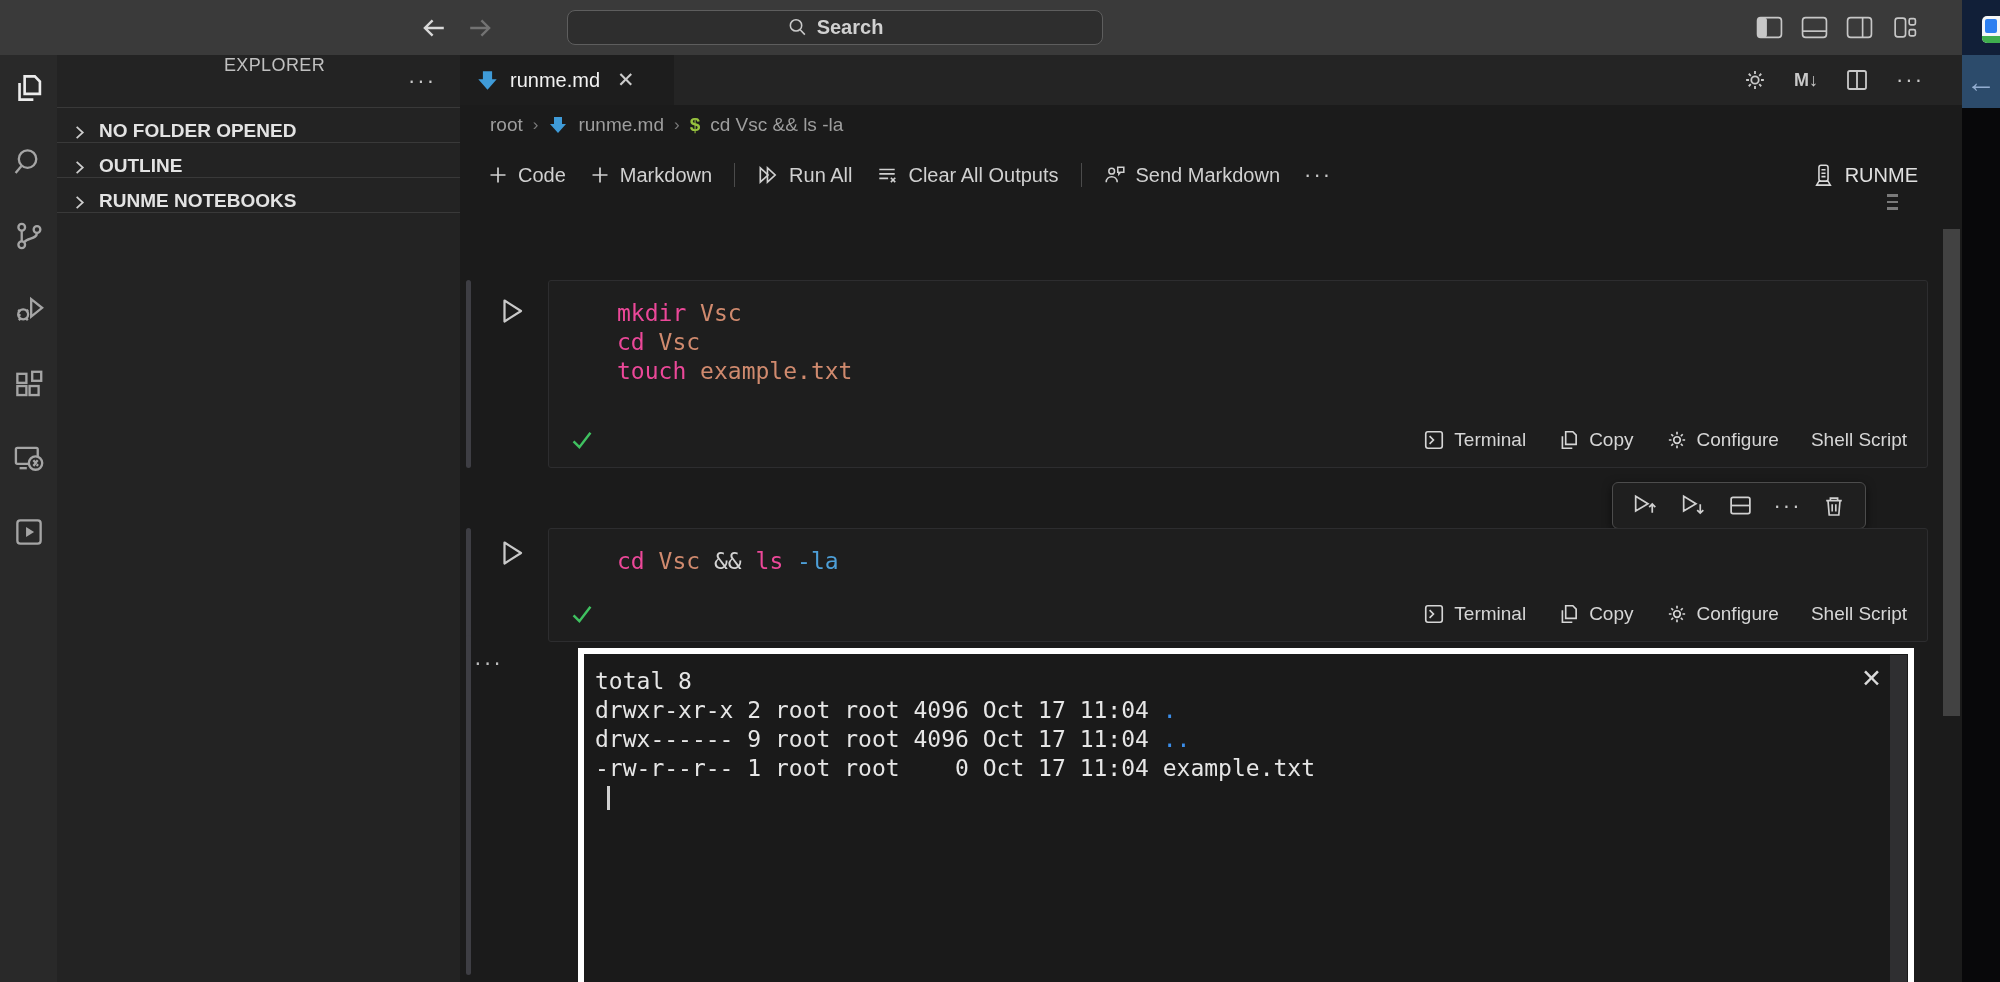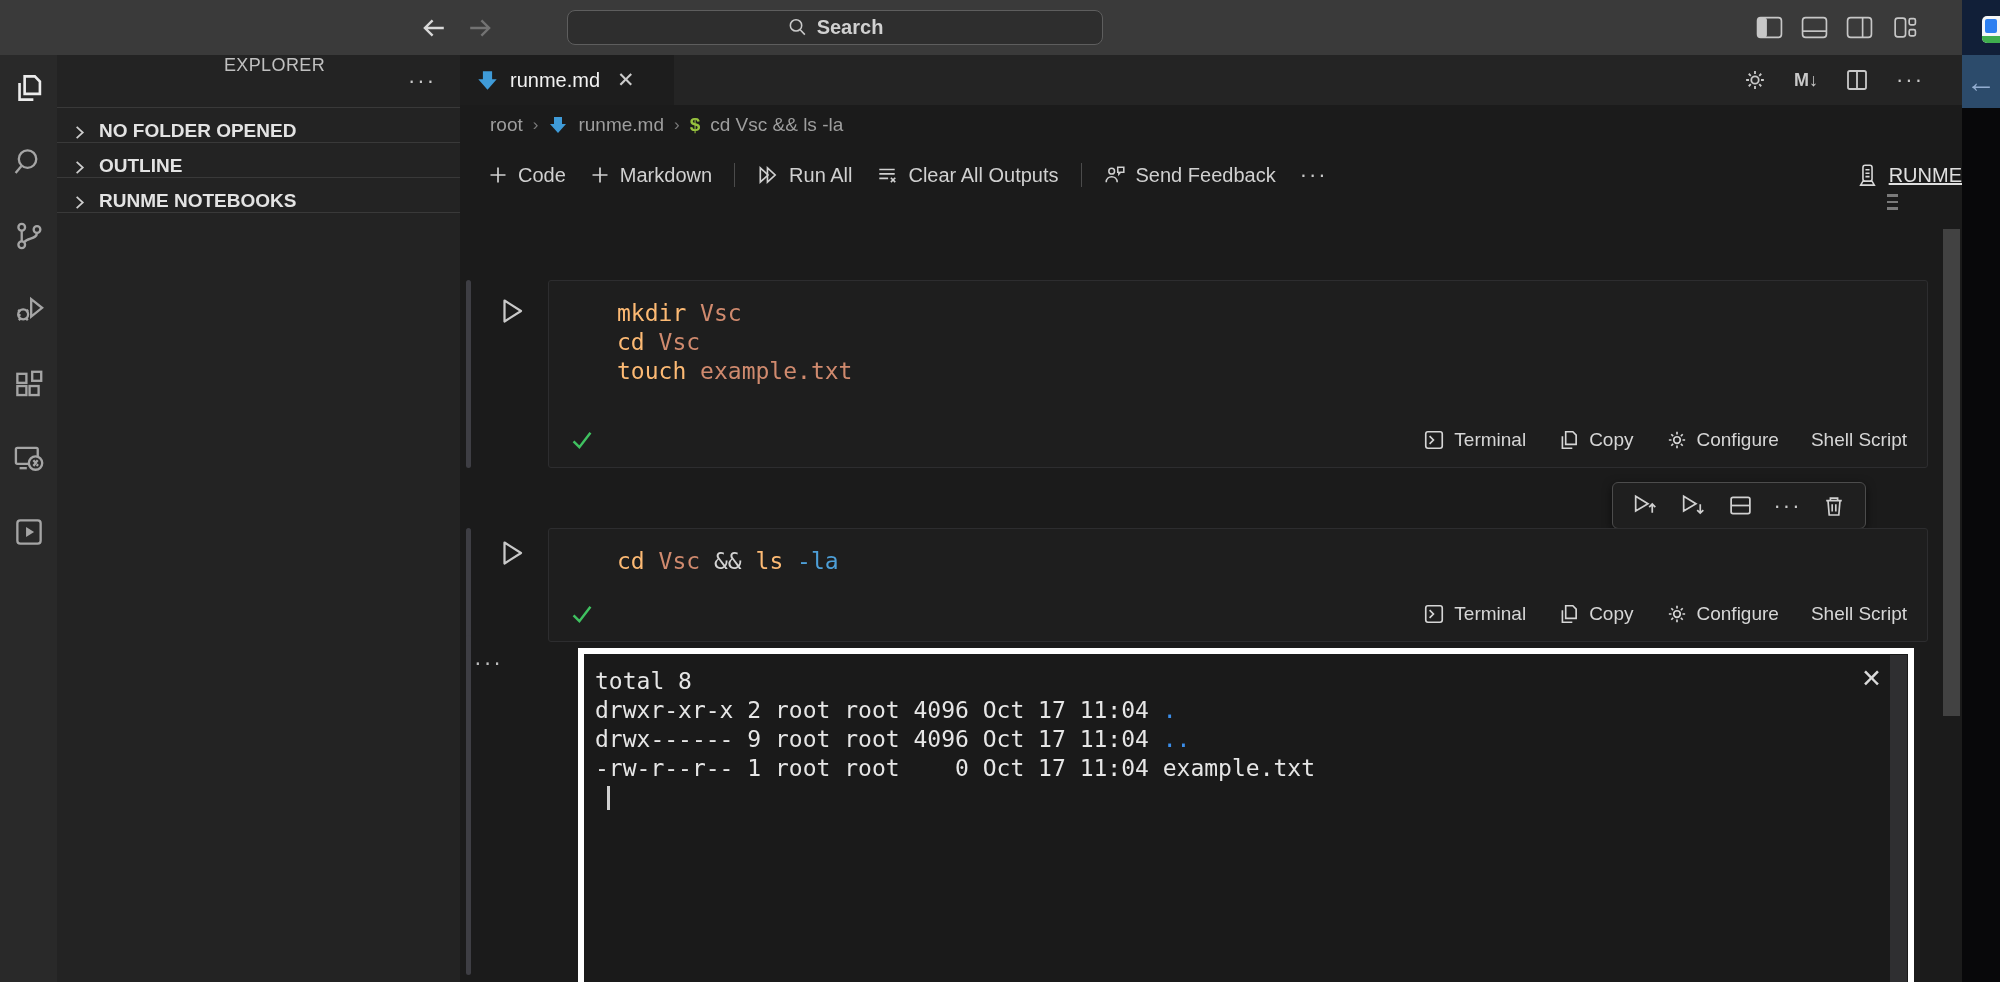--- a/index.html
+++ b/index.html
@@ -44,34 +44,34 @@
   .md-glyph{font-size:18px;font-weight:bold;color:#c9c9c9;}
   .more-dots{color:#c9c9c9;font-size:22px;letter-spacing:2px;}
 
   .breadcrumb{height:40px;display:flex;align-items:center;gap:10px;padding-left:30px;font-size:19px;color:#9e9e9e;background:#1b1b1b;}
   .bc-sep{color:#7a7a7a;font-size:17px;}
   .bc-prompt{color:#96c13e;font-weight:bold;}
 
   .nbtoolbar{height:60px;display:flex;align-items:center;padding-left:16px;font-size:20px;color:#d0d0d0;background:#1b1b1b;}
   .tb-item{display:flex;align-items:center;gap:10px;padding:6px 12px;border-radius:5px;white-space:nowrap;}
   .tb-div{width:1px;height:24px;background:#4b4b4b;margin:0 10px;}
-  .tb-brand{margin-left:auto;display:flex;align-items:center;gap:10px;font-size:20px;color:#e0e0e0;text-decoration:underline;}
+  .tb-brand{margin-left:auto;margin-right:44px;display:flex;align-items:center;gap:10px;font-size:20px;color:#e0e0e0;}
 
   
   .nbarea{position:absolute;left:0;top:150px;width:1502px;height:777px;}
   .cellbar{position:absolute;left:6px;width:5px;border-radius:3px;background:#3e3e44;}
   .bar1{top:75px;height:188px;} .bar2{top:323px;height:114px;} .bar3{top:430px;height:340px;}
   .runbtn{position:absolute;left:36px;width:32px;height:32px;display:flex;align-items:center;justify-content:center;}
   .run1{top:90px;} .run2{top:332px;}
 
   .cell{position:absolute;left:88px;width:1380px;background:#1e1e1e;border:1px solid #2d2d2f;border-radius:3px;}
   .cell1{top:75px;height:188px;} .cell2{top:323px;height:114px;}
   .cell-code{padding:18px 0 0 68px;font-family:"DejaVu Sans Mono",monospace;font-size:23px;line-height:29px;white-space:pre;}
   .code-line{height:29px;}
-  .tok-cmd{color:#fdba74;} .tok-arg{color:#d08a6e;} .tok-op{color:#d4d4d4;}
+  .tok-cmd{color:#ec4899;} .tok-arg{color:#d08a6e;} .tok-op{color:#d4d4d4;}
   .tok-flag{color:#4d9fd8;} .tok-plain{color:#d4d4d4;}
   .cell-status{position:absolute;left:0;right:0;bottom:8px;height:38px;display:flex;align-items:center;padding:0 20px;}
   .cell-btns{margin-left:auto;display:flex;align-items:center;gap:32px;}
   .cellbtn{display:flex;align-items:center;gap:9px;font-size:19px;color:#d6d6d6;white-space:nowrap;}
 
   .floatbar{position:absolute;left:1152px;top:277px;width:254px;height:47px;background:#1f1f1f;
     border:1px solid #4c4c4c;border-radius:6px;display:flex;align-items:center;justify-content:space-around;
     padding:0 8px;box-shadow:0 3px 10px rgba(0,0,0,.55);}
 
   .out-dots{position:absolute;left:14px;top:444px;color:#bdbdbd;font-size:23px;letter-spacing:2px;}
@@ -303,21 +303,21 @@
           </svg>
         <span>Clear All Outputs</span>
       </span>
       <span class="tb-div"></span>
       <span class="tb-item">
         <svg width="22" height="22" viewBox="0 0 20 20" fill="none" stroke="#d0d0d0" stroke-width="1.4">
             <circle cx="7" cy="6.5" r="2.6"></circle>
             <path d="M2 16.5 c0-3.4 2.6-5 5-5 s5 1.6 5 5"></path>
             <path d="M12.5 3 h5.5 v4.5 h-3 l-1.5 1.8 v-1.8 h-1 z"></path>
           </svg>
-        <span>Send Feedback</span>
+        <span>Send Markdown</span>
       </span>
       <span class="more-dots tb-item">···</span>
       <span class="tb-brand">
         <svg width="23" height="25" viewBox="0 0 20 22" fill="none" stroke="#d8d8d8" stroke-width="1.4">
             <rect x="6" y="2" width="8" height="14" rx="2"></rect>
             <path d="M8.2 6 h3.6 M8.2 9 h3.6 M8.2 12 h3.6"></path>
             <path d="M4 19.5 L6 16 h8 l2 3.5 z"></path>
           </svg>
         <span>RUNME</span>
       </span>

